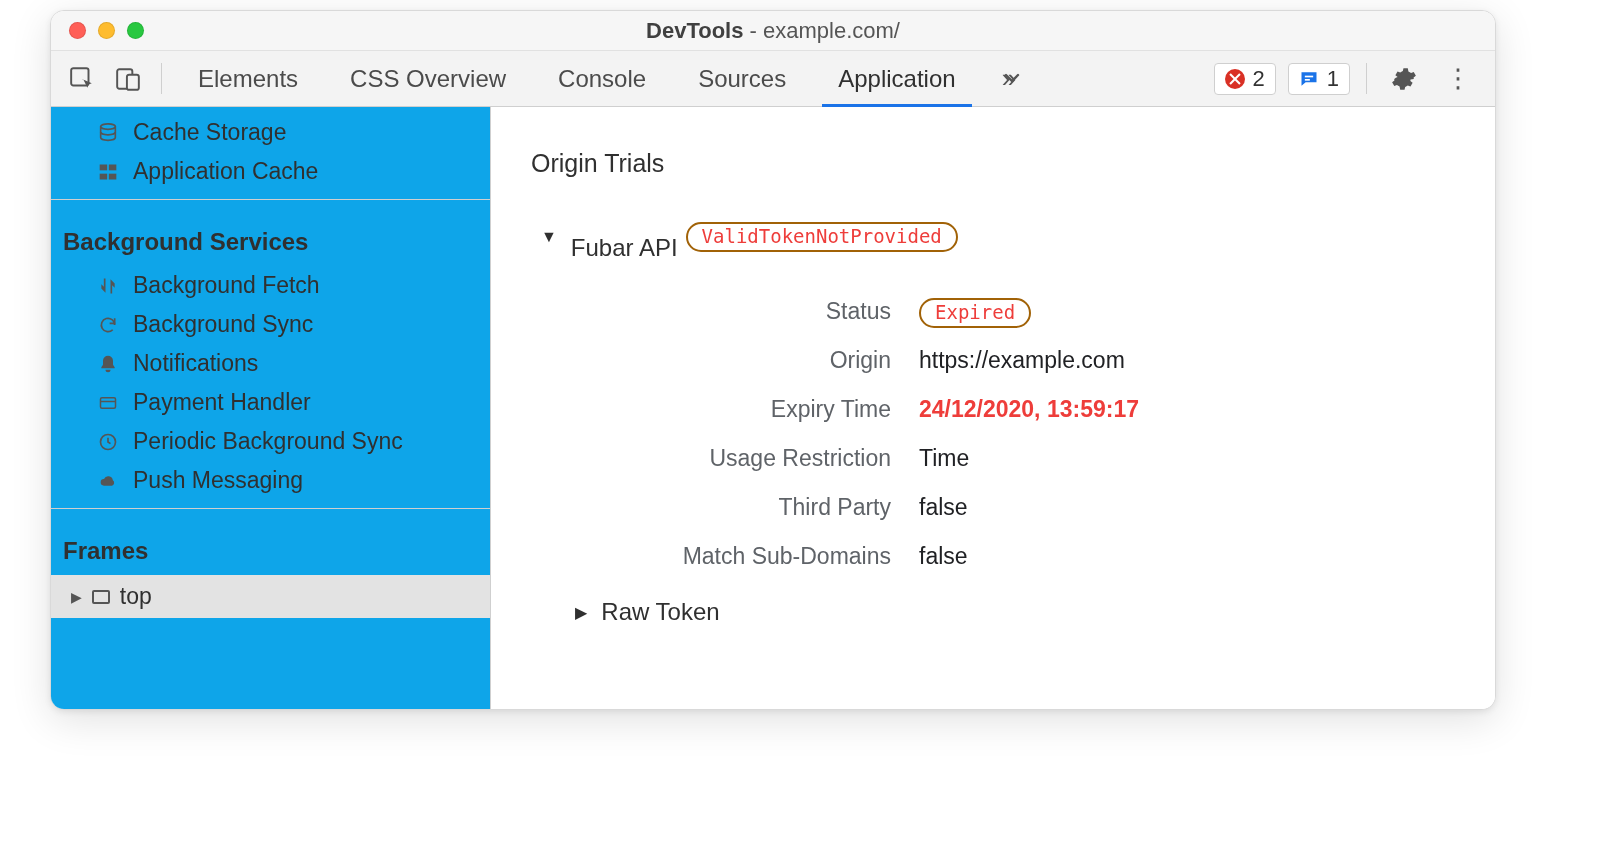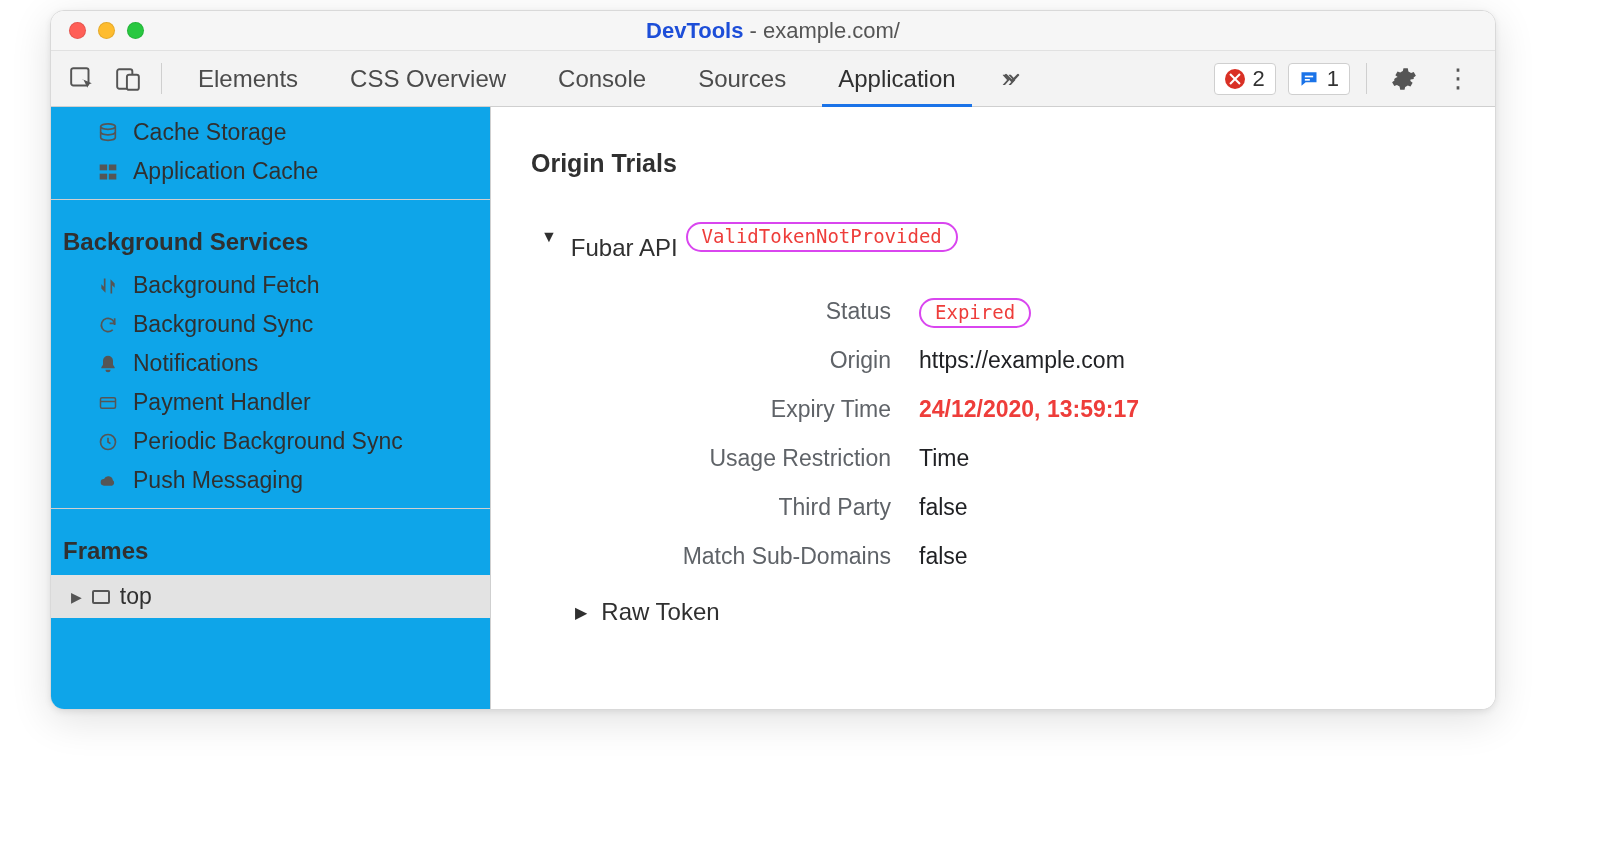--- a/index.html
+++ b/index.html
@@ -36,21 +36,21 @@
   .traffic { display:flex; gap:12px; margin-left:18px; }
   .dot { width:17px; height:17px; border-radius:50%; }
   .dot.r { background:#ff5f57; box-shadow: inset 0 0 0 1px rgba(0,0,0,0.1);}
   .dot.y { background:#febc2e; box-shadow: inset 0 0 0 1px rgba(0,0,0,0.1);}
   .dot.g { background:#28c840; box-shadow: inset 0 0 0 1px rgba(0,0,0,0.1);}
   .title-center {
     position:absolute; left:0; right:0; text-align:center;
     font-size: 22px;
     pointer-events:none;
   }
-  .title-strong { font-weight:600; color:#1d4ed8; }
+  .title-strong { font-weight:600; color:#404040; }
   .title-weak { color:#555; }
 
   
   .toolbar {
     height: 56px;
     background: #f3f3f3;
     border-bottom: 1px solid #cfcfcf;
     display: flex;
     align-items: stretch;
     padding: 0 8px 0 8px;
@@ -131,28 +131,28 @@
   }
   .tri { font-size:14px; color:#555;}
   .sq { width:18px; height:14px; border:2px solid #555; border-radius:2px;}
 
   
   .main {
     flex:1; background:#fff; padding: 24px 28px 0 40px;
     font-size:23px; color:#303030;
     overflow:auto;
   }
-  h2.section-title { margin:18px 0 34px 0; font-size:25px; font-weight:700;}
+  h2.section-title { margin:18px 0 34px 0; font-size:25px; font-weight:400;}
   .ot-row {
     display:flex; align-items:center; gap:8px;
     margin-left:10px;
   }
   .disclosure { font-size:16px; color:#303030; margin-right:6px;}
   .chip {
-    border:2px solid #d946ef;
+    border:2px solid #a16207;
     color:#ee3d3a;
     font-family: ui-monospace, Menlo, Consolas, monospace;
     font-size:19px;
     border-radius:999px;
     padding: 1px 14px 3px 14px;
     line-height:1.2;
   }
   .kv {
     display:grid;
     grid-template-columns: 300px auto;

